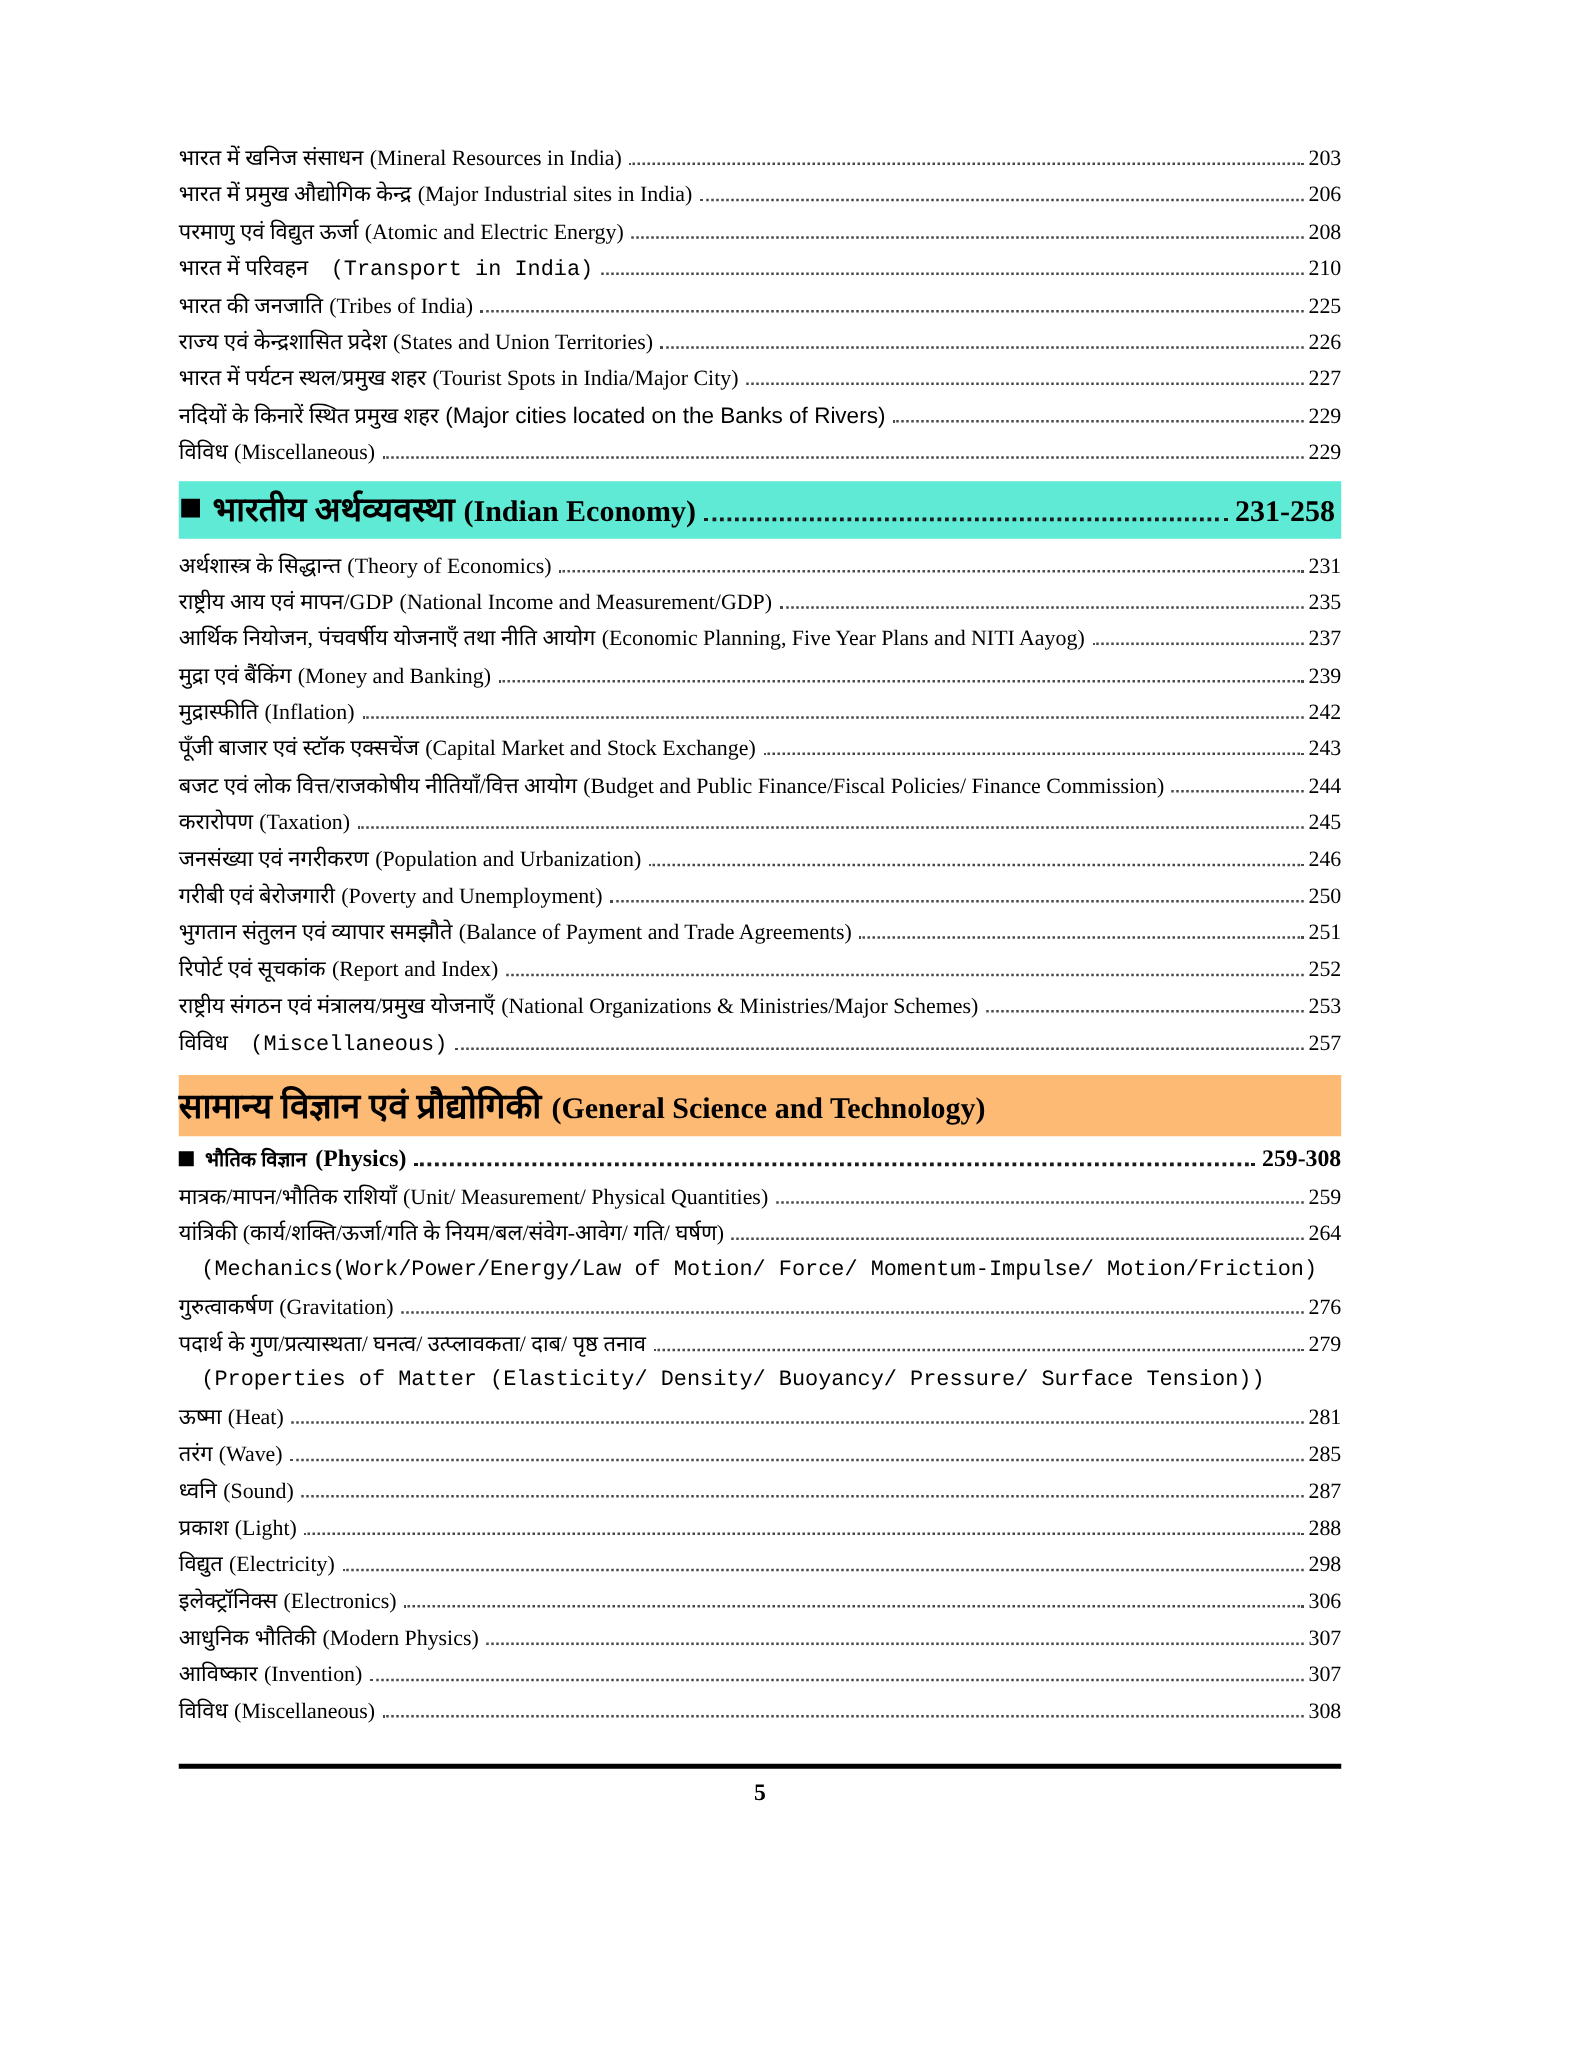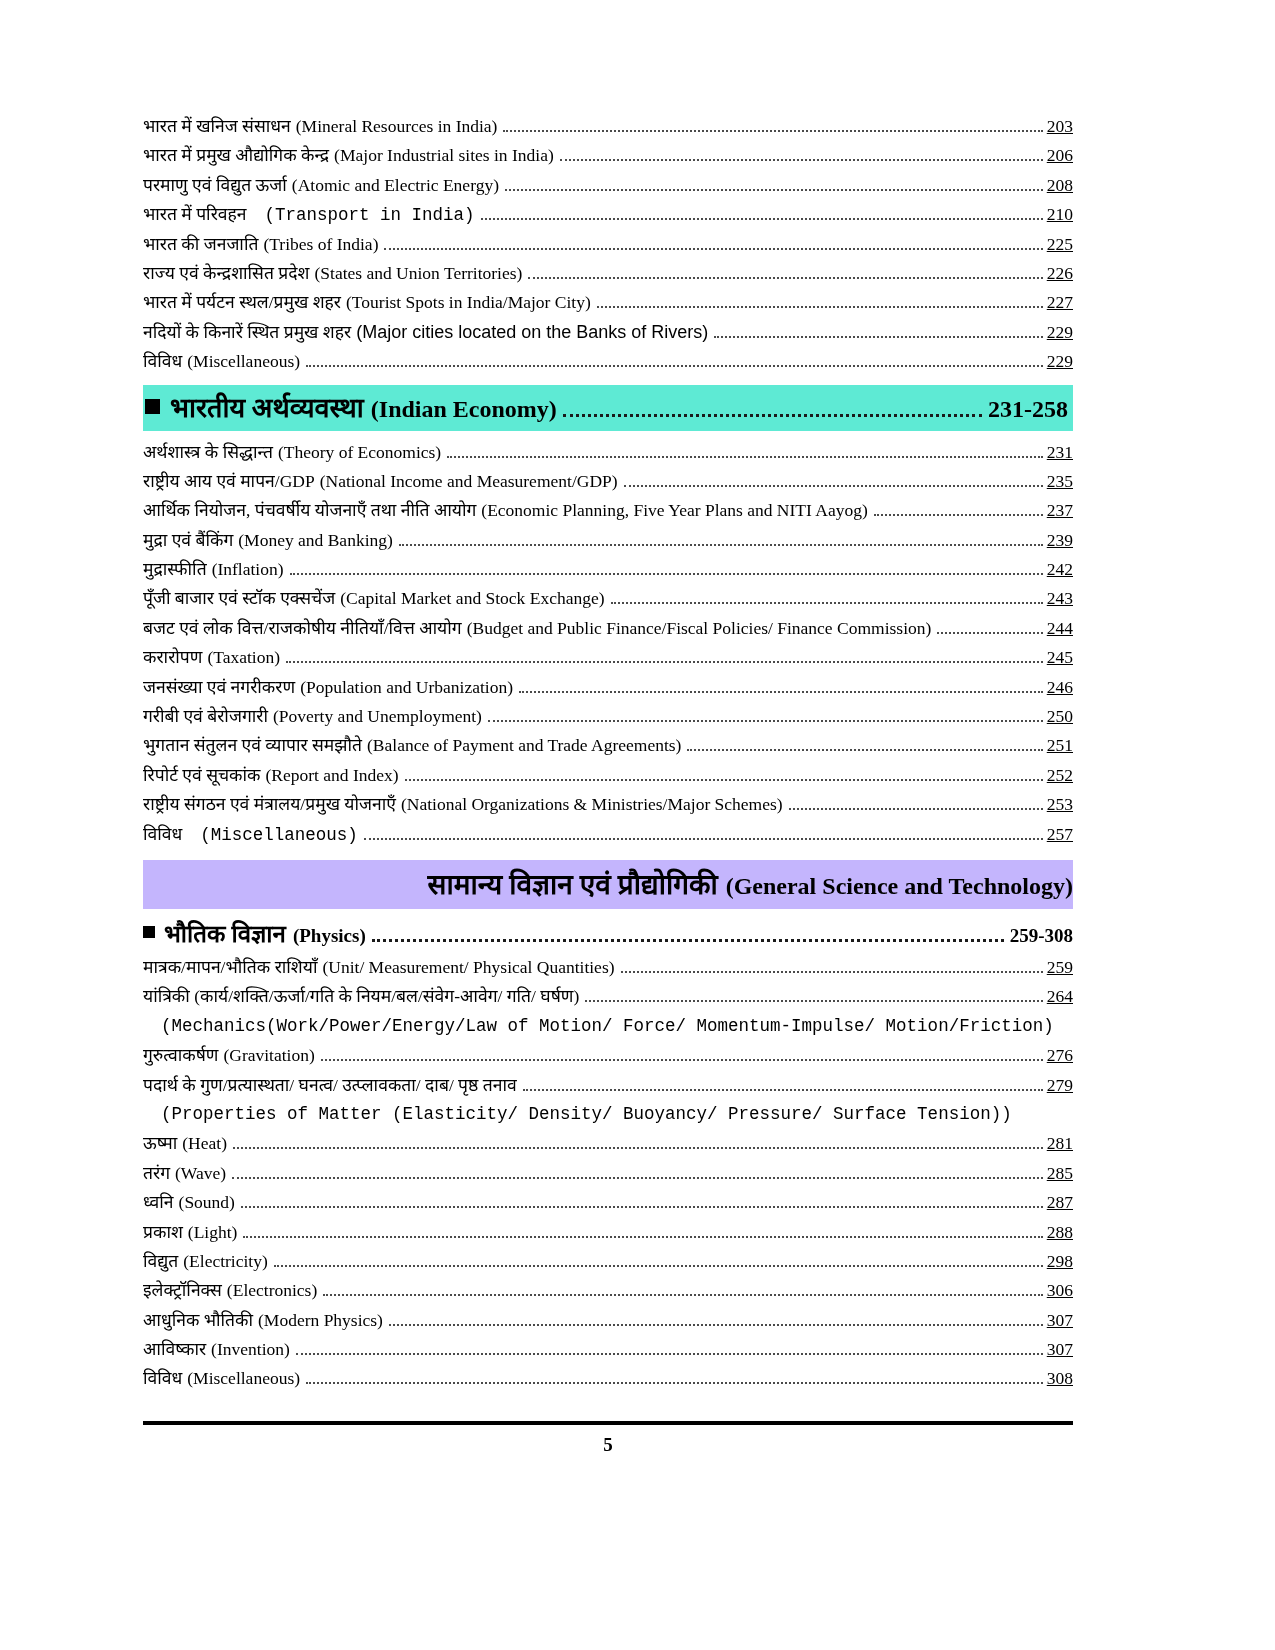--- a/index.html
+++ b/index.html
@@ -6,40 +6,40 @@
   body{width:1275px;height:1650px;font-family:"Liberation Serif",serif;color:#000;}
   .page{width:1275px;height:1231px;box-sizing:border-box;padding:112px 202px 0 143px;position:relative;}
 
   
   .toc-row{display:flex;align-items:baseline;height:29.4px;line-height:29.4px;font-size:17.5px;}
   .label{white-space:nowrap;}
   .en{margin-left:5px;}
   .en.nospace{margin-left:18px;font-family:Liberation Mono, monospace;}
   .en.sans{font-family:"Liberation Sans",sans-serif;font-size:18px;}
   .leader{flex:1;border-bottom:2px dotted #4a4a4a;margin:0 4px 0 6px;}
-  .pnum{font-size:17.5px;white-space:nowrap;text-decoration:underline;}
+  .pnum{font-size:17.5px;white-space:nowrap;}
 
   
   .section-header{display:flex;align-items:baseline;font-weight:bold;}
   .bullet{display:inline-block;background:#000;align-self:center;flex:0 0 auto;}
   .h-leader{flex:1;border-bottom:3px dotted #1a1a1a;margin:0 6px;}
   .h-en{margin-left:7px;}
   .section-header.large{background:#5eead4;margin:8px 0 7px;padding:3px 5px 6px 2px;}
   .section-header.large .bullet{width:15px;height:15px;margin-right:10px;}
   .section-header.large .h-hi{font-size:27px;}
   .section-header.large .h-en{font-size:24px;}
   .section-header.large .h-pages{font-size:24px;}
   .section-header.small{margin:5px 0 4px;}
   .section-header.small .bullet{width:12px;height:12px;margin-right:9px;}
-  .section-header.small .h-hi{font-size:24px;}
+  .section-header.small .h-hi{font-size:16px;}
   .section-header.small .h-en{font-size:19px;}
   .section-header.small .h-pages{font-size:19px;}
 
   
-  .banner{background:#c4b5fd;text-align:right;font-weight:bold;margin:11px 0 7px;padding:4px 0 7px;}
+  .banner{background:#fdba74;text-align:left;font-weight:bold;margin:11px 0 7px;padding:4px 0 7px;}
   .b-hi{font-size:28px;}
   .b-en{font-size:24px;margin-left:8px;}
 
   
   .footer{margin-top:27px;}
   .footer-rule{border-top:4px solid #000;}
   .footer-num{text-align:center;font-weight:bold;font-size:19px;margin-top:9px;font-family:"Liberation Serif",serif;}
 </style>
 </head>
 <body>

